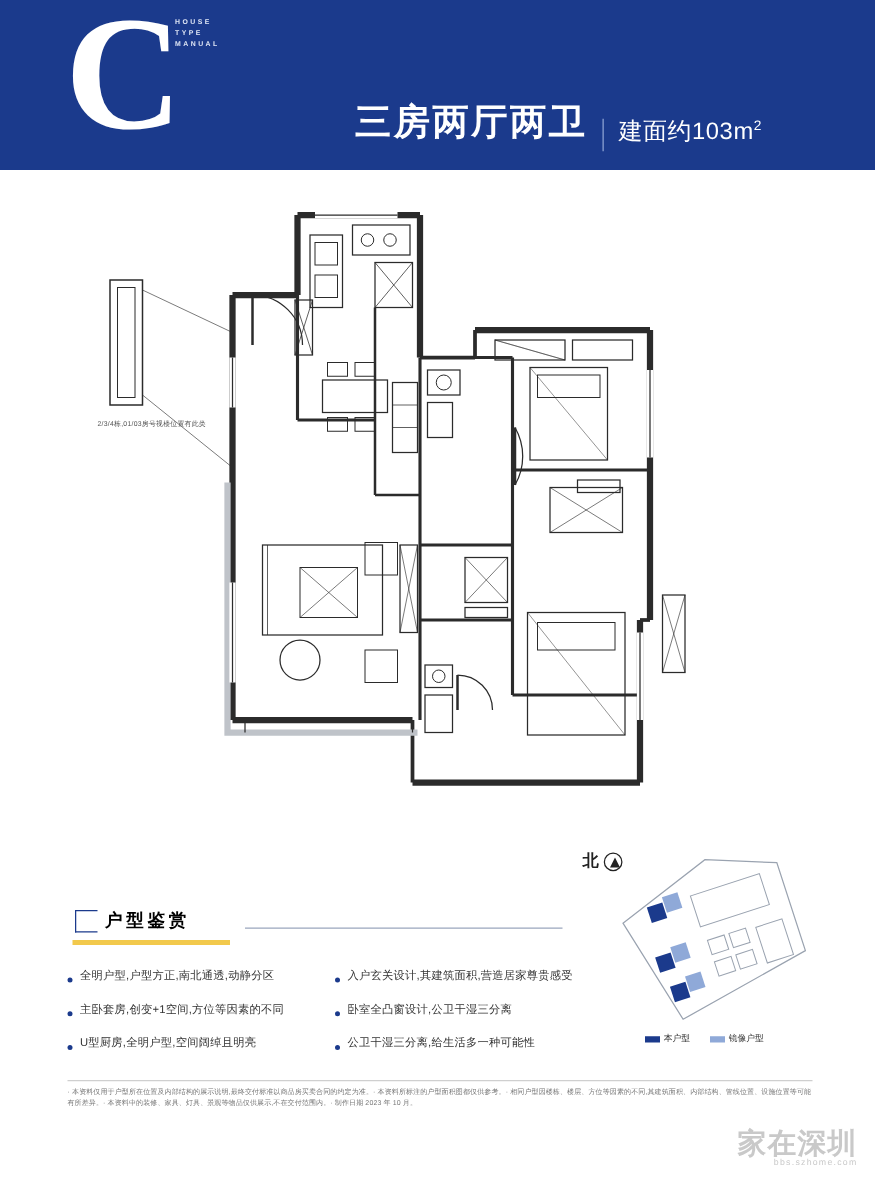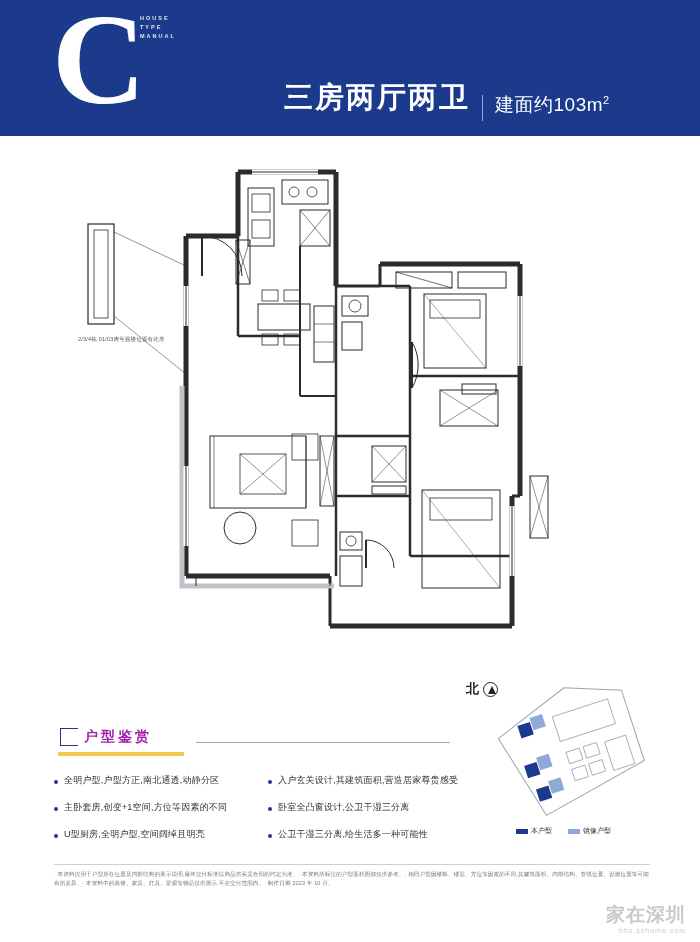--- a/index.html
+++ b/index.html
@@ -90,39 +90,39 @@
   
   .feature-title {
     position:absolute; left:60px; top:728px;
     display:flex; align-items:center;
   }
   .ft-mark {
     width:18px; height:18px; border:1.5px solid #1b3a8c; border-right:none;
     position:relative;
   }
   .ft-text {
-    font-size:14px; font-weight:700; color:#a21caf; letter-spacing:3px;
+    font-size:14px; font-weight:700; color:#000000; letter-spacing:3px;
     padding:0 8px; margin-left:-2px;
   }
   .ft-underline {
     position:absolute; left:58px; top:752px; width:126px; height:4px;
     background:#f2c94c;
   }
   .ft-rule {
     position:absolute; left:196px; top:742px; width:254px; height:1px;
     background:#9aa6bd;
   }
 
   .bullets {
     position:absolute; left:54px; top:774px; width:430px;
     display:grid; grid-template-columns:214px 216px;
     row-gap:15px; column-gap:0px;
   }
   .bullet {
-    display:flex; align-items:center; gap:6px;
+    display:flex; align-items:flex-end; gap:6px;
     font-size:9px; color:#333; line-height:12px; letter-spacing:0.2px;
   }
   .bullet .dot {
     width:4px; height:4px; border-radius:50%; background:#1b3a8c;
     margin-top:4px; flex:0 0 auto;
   }
 
   
   .footer {
     position:absolute; left:54px; top:864px; width:596px;
@@ -132,21 +132,21 @@
     margin-top:5px; font-size:5.6px; color:#777; line-height:9px;
     letter-spacing:0.1px;
   }
 
   
   .watermark {
     position:absolute; right:14px; bottom:8px;
     text-align:right; color:#c9c9c9;
   }
   .watermark .wm-main {
-    font-size:19px; font-weight:700; letter-spacing:1px; line-height:24px;
+    font-size:23px; font-weight:700; letter-spacing:1px; line-height:24px;
     font-family:"Liberation Serif", serif;
   }
   .watermark .wm-sub { font-size:7px; letter-spacing:1px; }
 </style>
 </head>
 <body>
 
 <div class="header">
   <div class="letter">C</div>
   <div class="letter-sub">HOUSE TYPE MANUAL</div>

